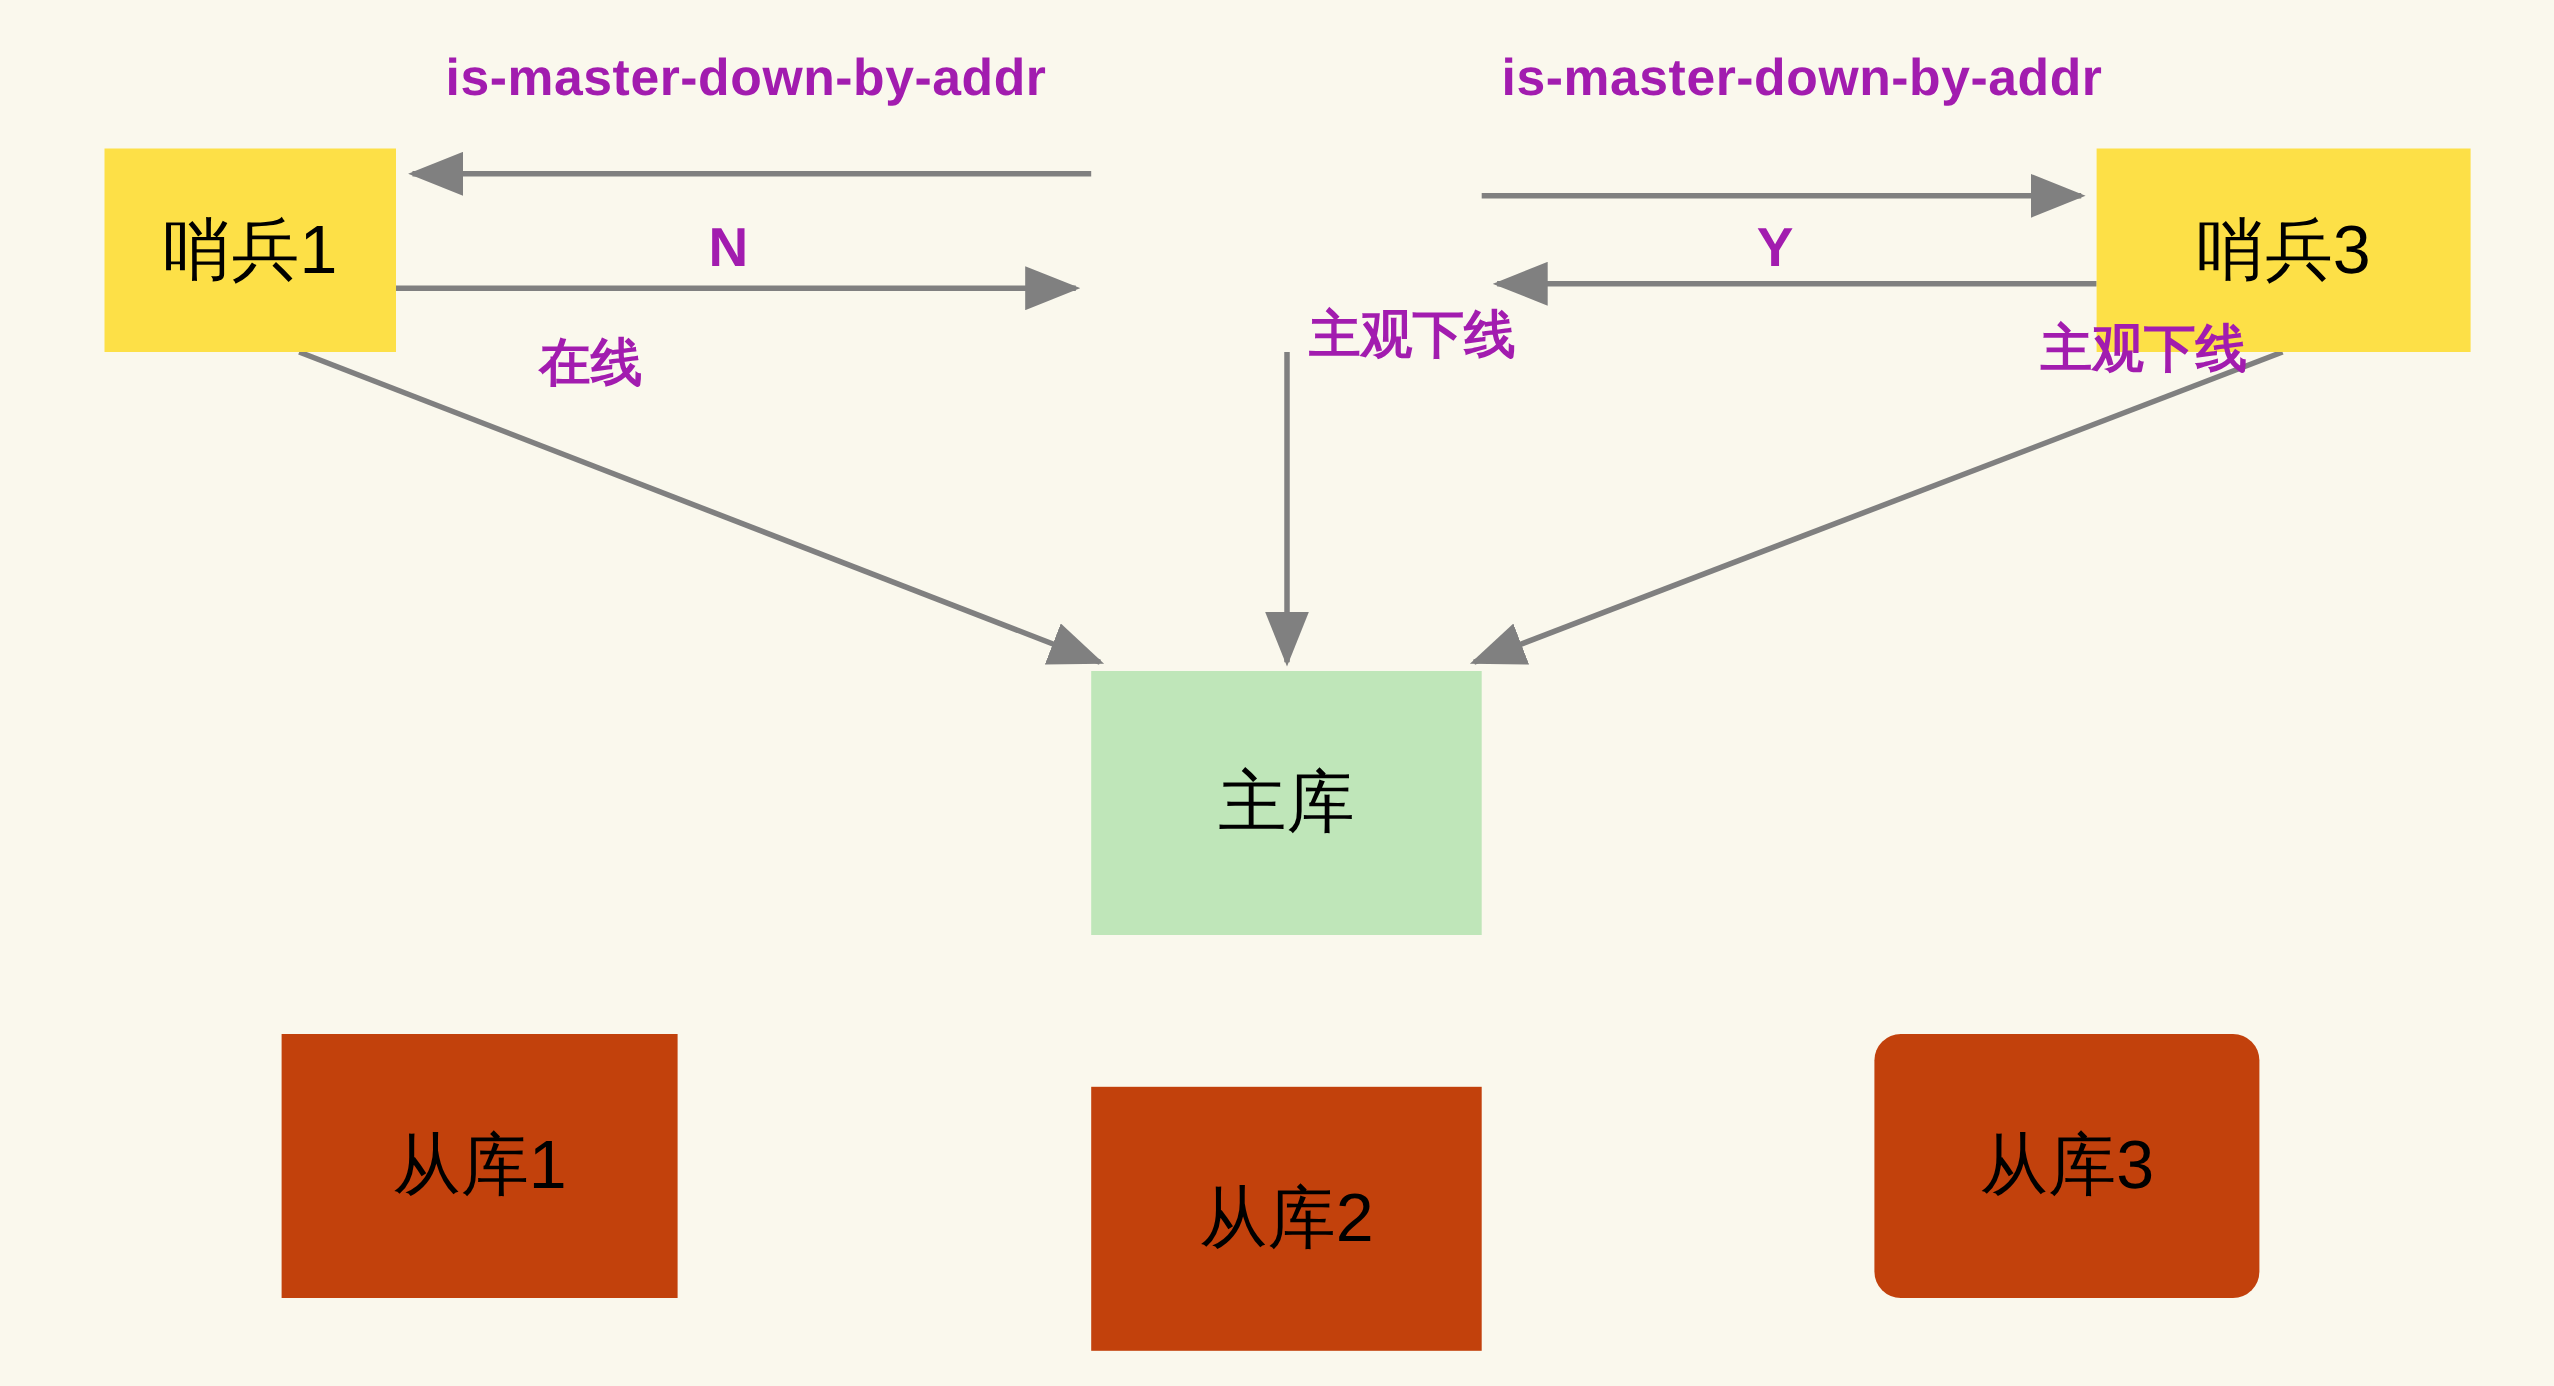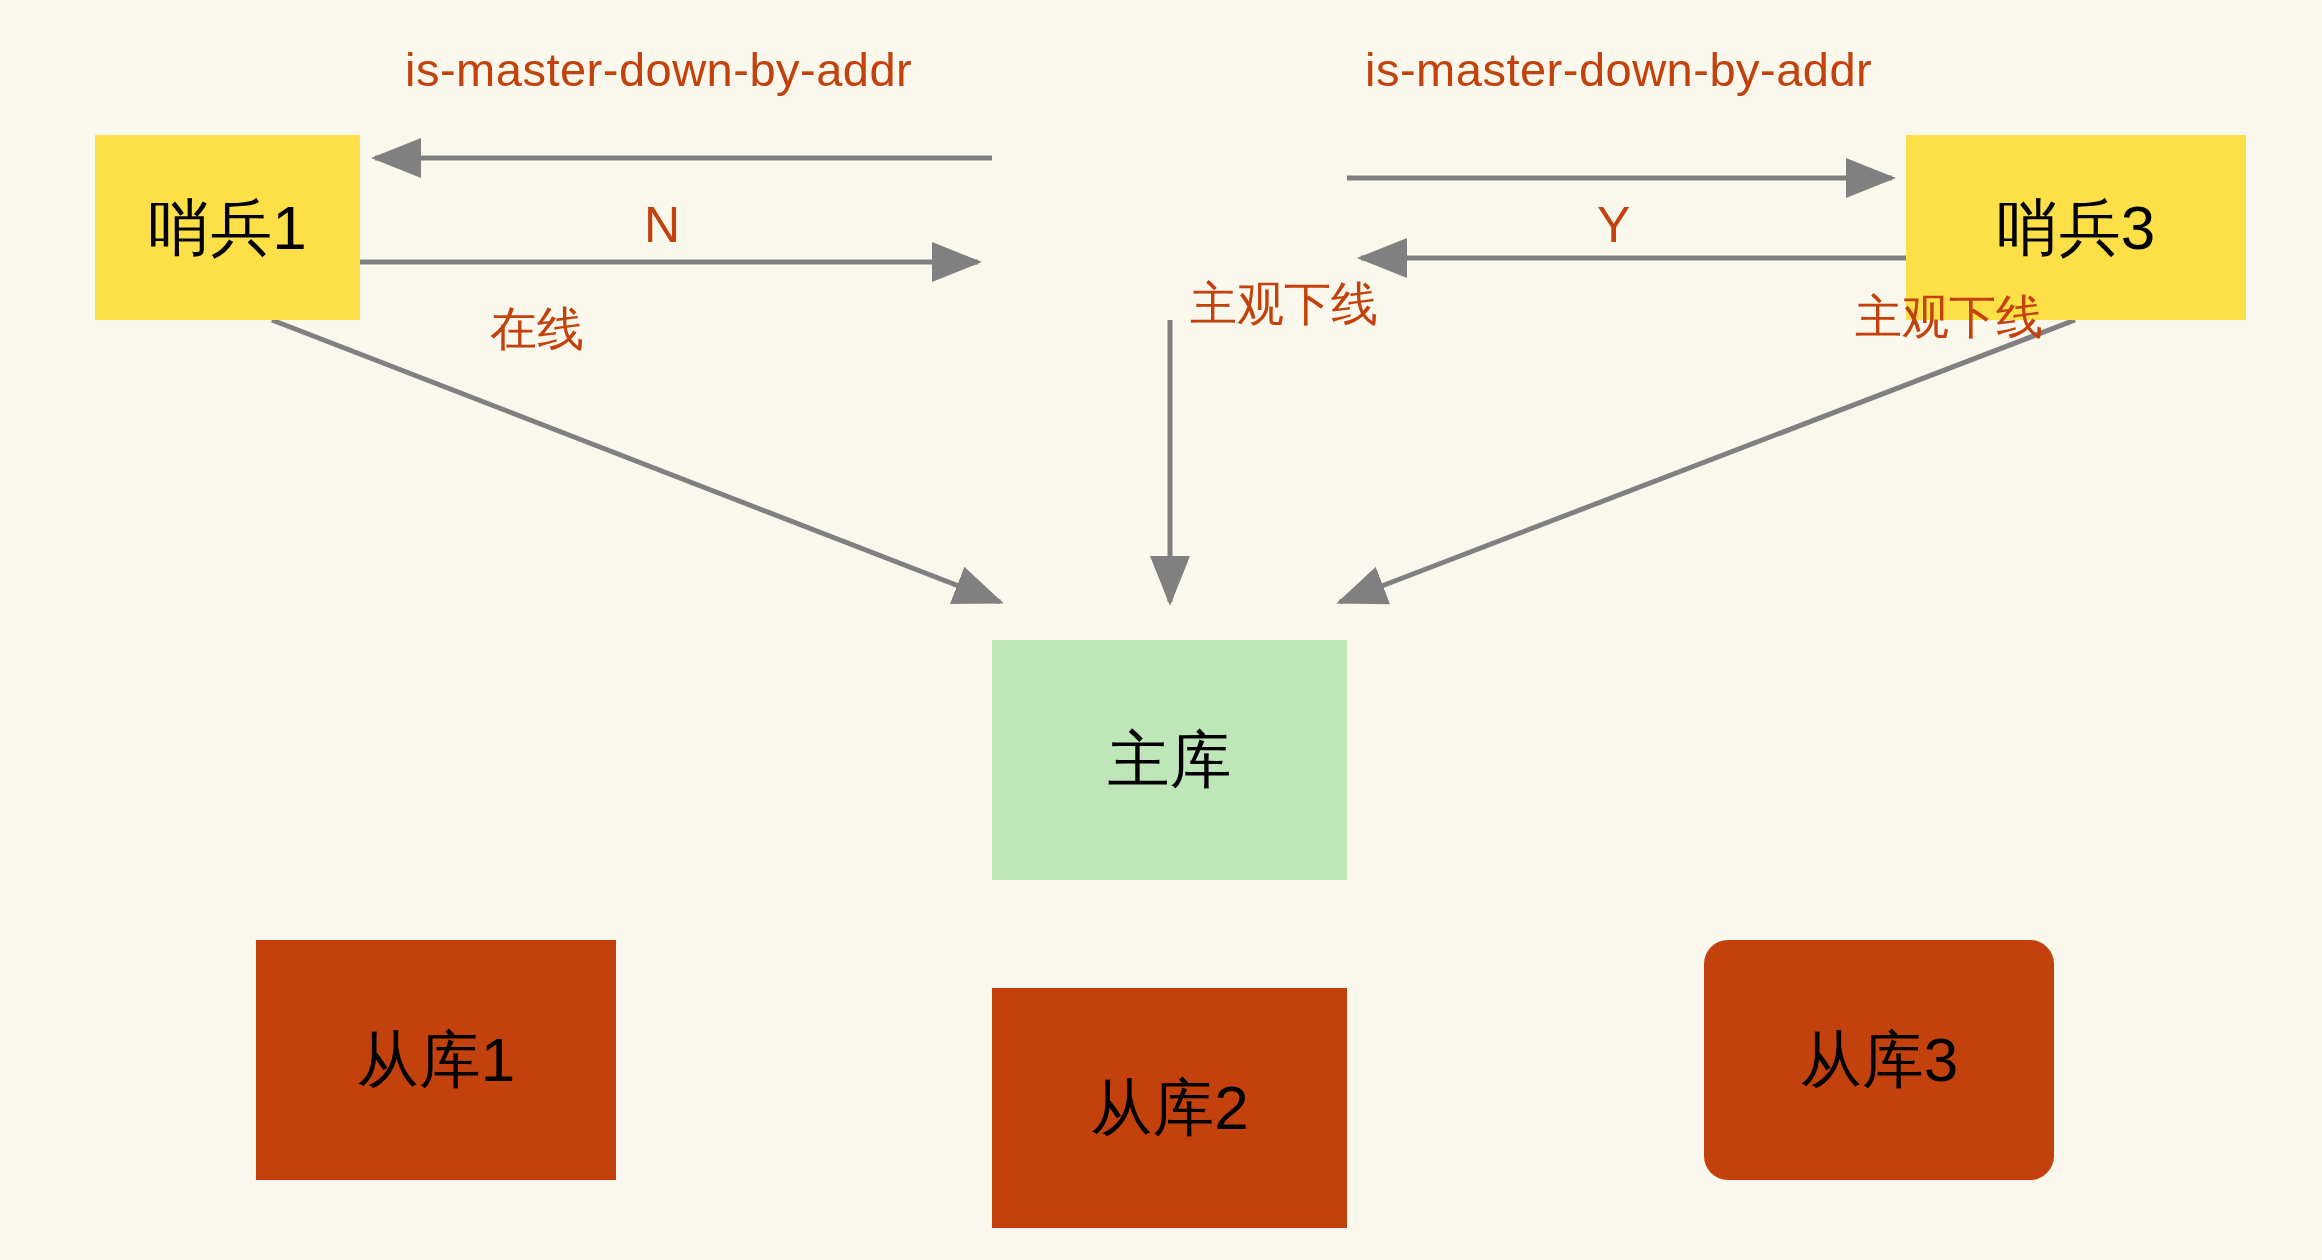--- a/index.html
+++ b/index.html
@@ -40,23 +40,24 @@
   .node-master {
     background: #bfe6b9;
     font-size: 62px;
   }
   .node-slave {
     background: #c2410c;
     font-size: 62px;
   }
   .edge-label {
     position: absolute;
-    color: #c2410c;
+    color: #a21caf;
     white-space: nowrap;
     line-height: 1;
+    font-weight: bold;
   }
   .label-proto {
     font-size: 47px;
     letter-spacing: 0.5px;
   }
   .label-verdict {
     font-size: 50px;
   }
   .label-state {
     font-size: 47px;
@@ -105,21 +106,21 @@
 
   <div class="node node-sentinel" style="left:95px; top:135px; width:265px; height:185px;">
     <span>哨兵1</span>
   </div>
 
 
   <div class="node node-sentinel" style="left:1906px; top:135px; width:340px; height:185px;align-items:center;">
     <span>哨兵3</span>
   </div>
 
-  <div class="node node-master" style="left:992px; top:610px; width:355px; height:240px;margin-top:30px;">
+  <div class="node node-master" style="left:992px; top:610px; width:355px; height:240px;">
     <span>主库</span>
   </div>
 
   <div class="node node-slave" style="left:256px; top:940px; width:360px; height:240px;">
     <span>从库1</span>
   </div>
 
   <div class="node node-slave" style="left:992px; top:988px; width:355px; height:240px;">
     <span>从库2</span>
   </div>

